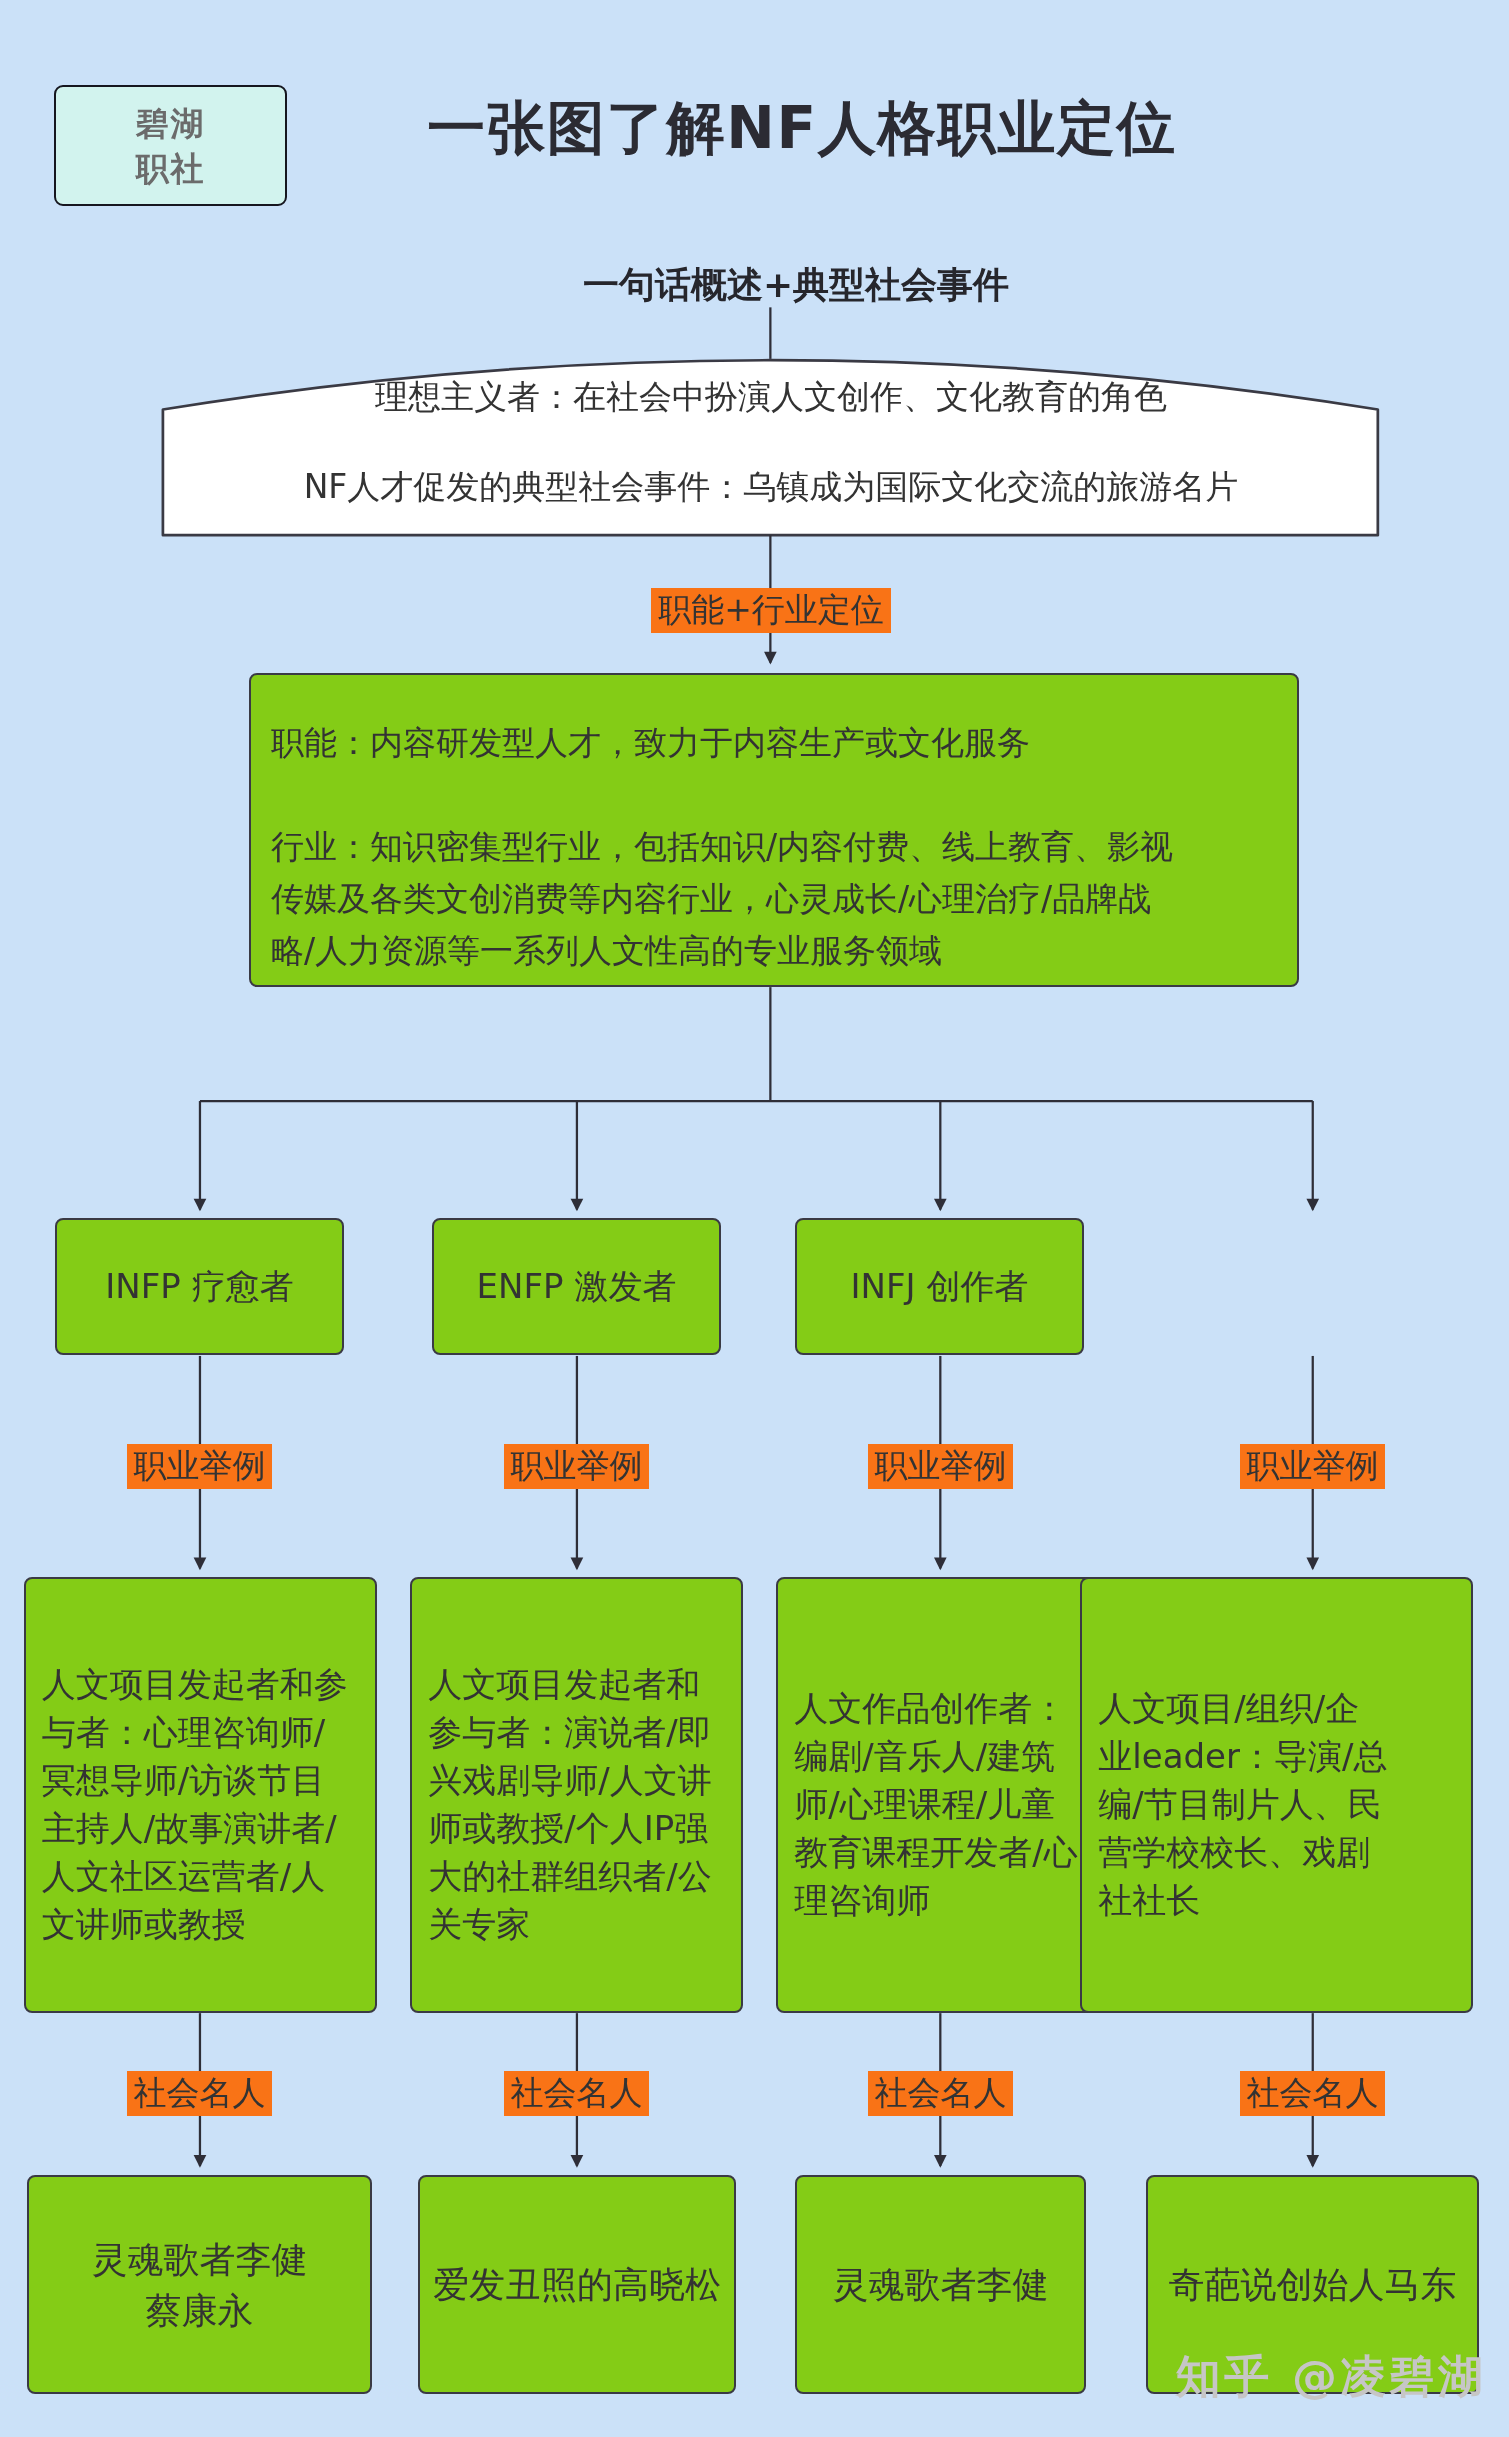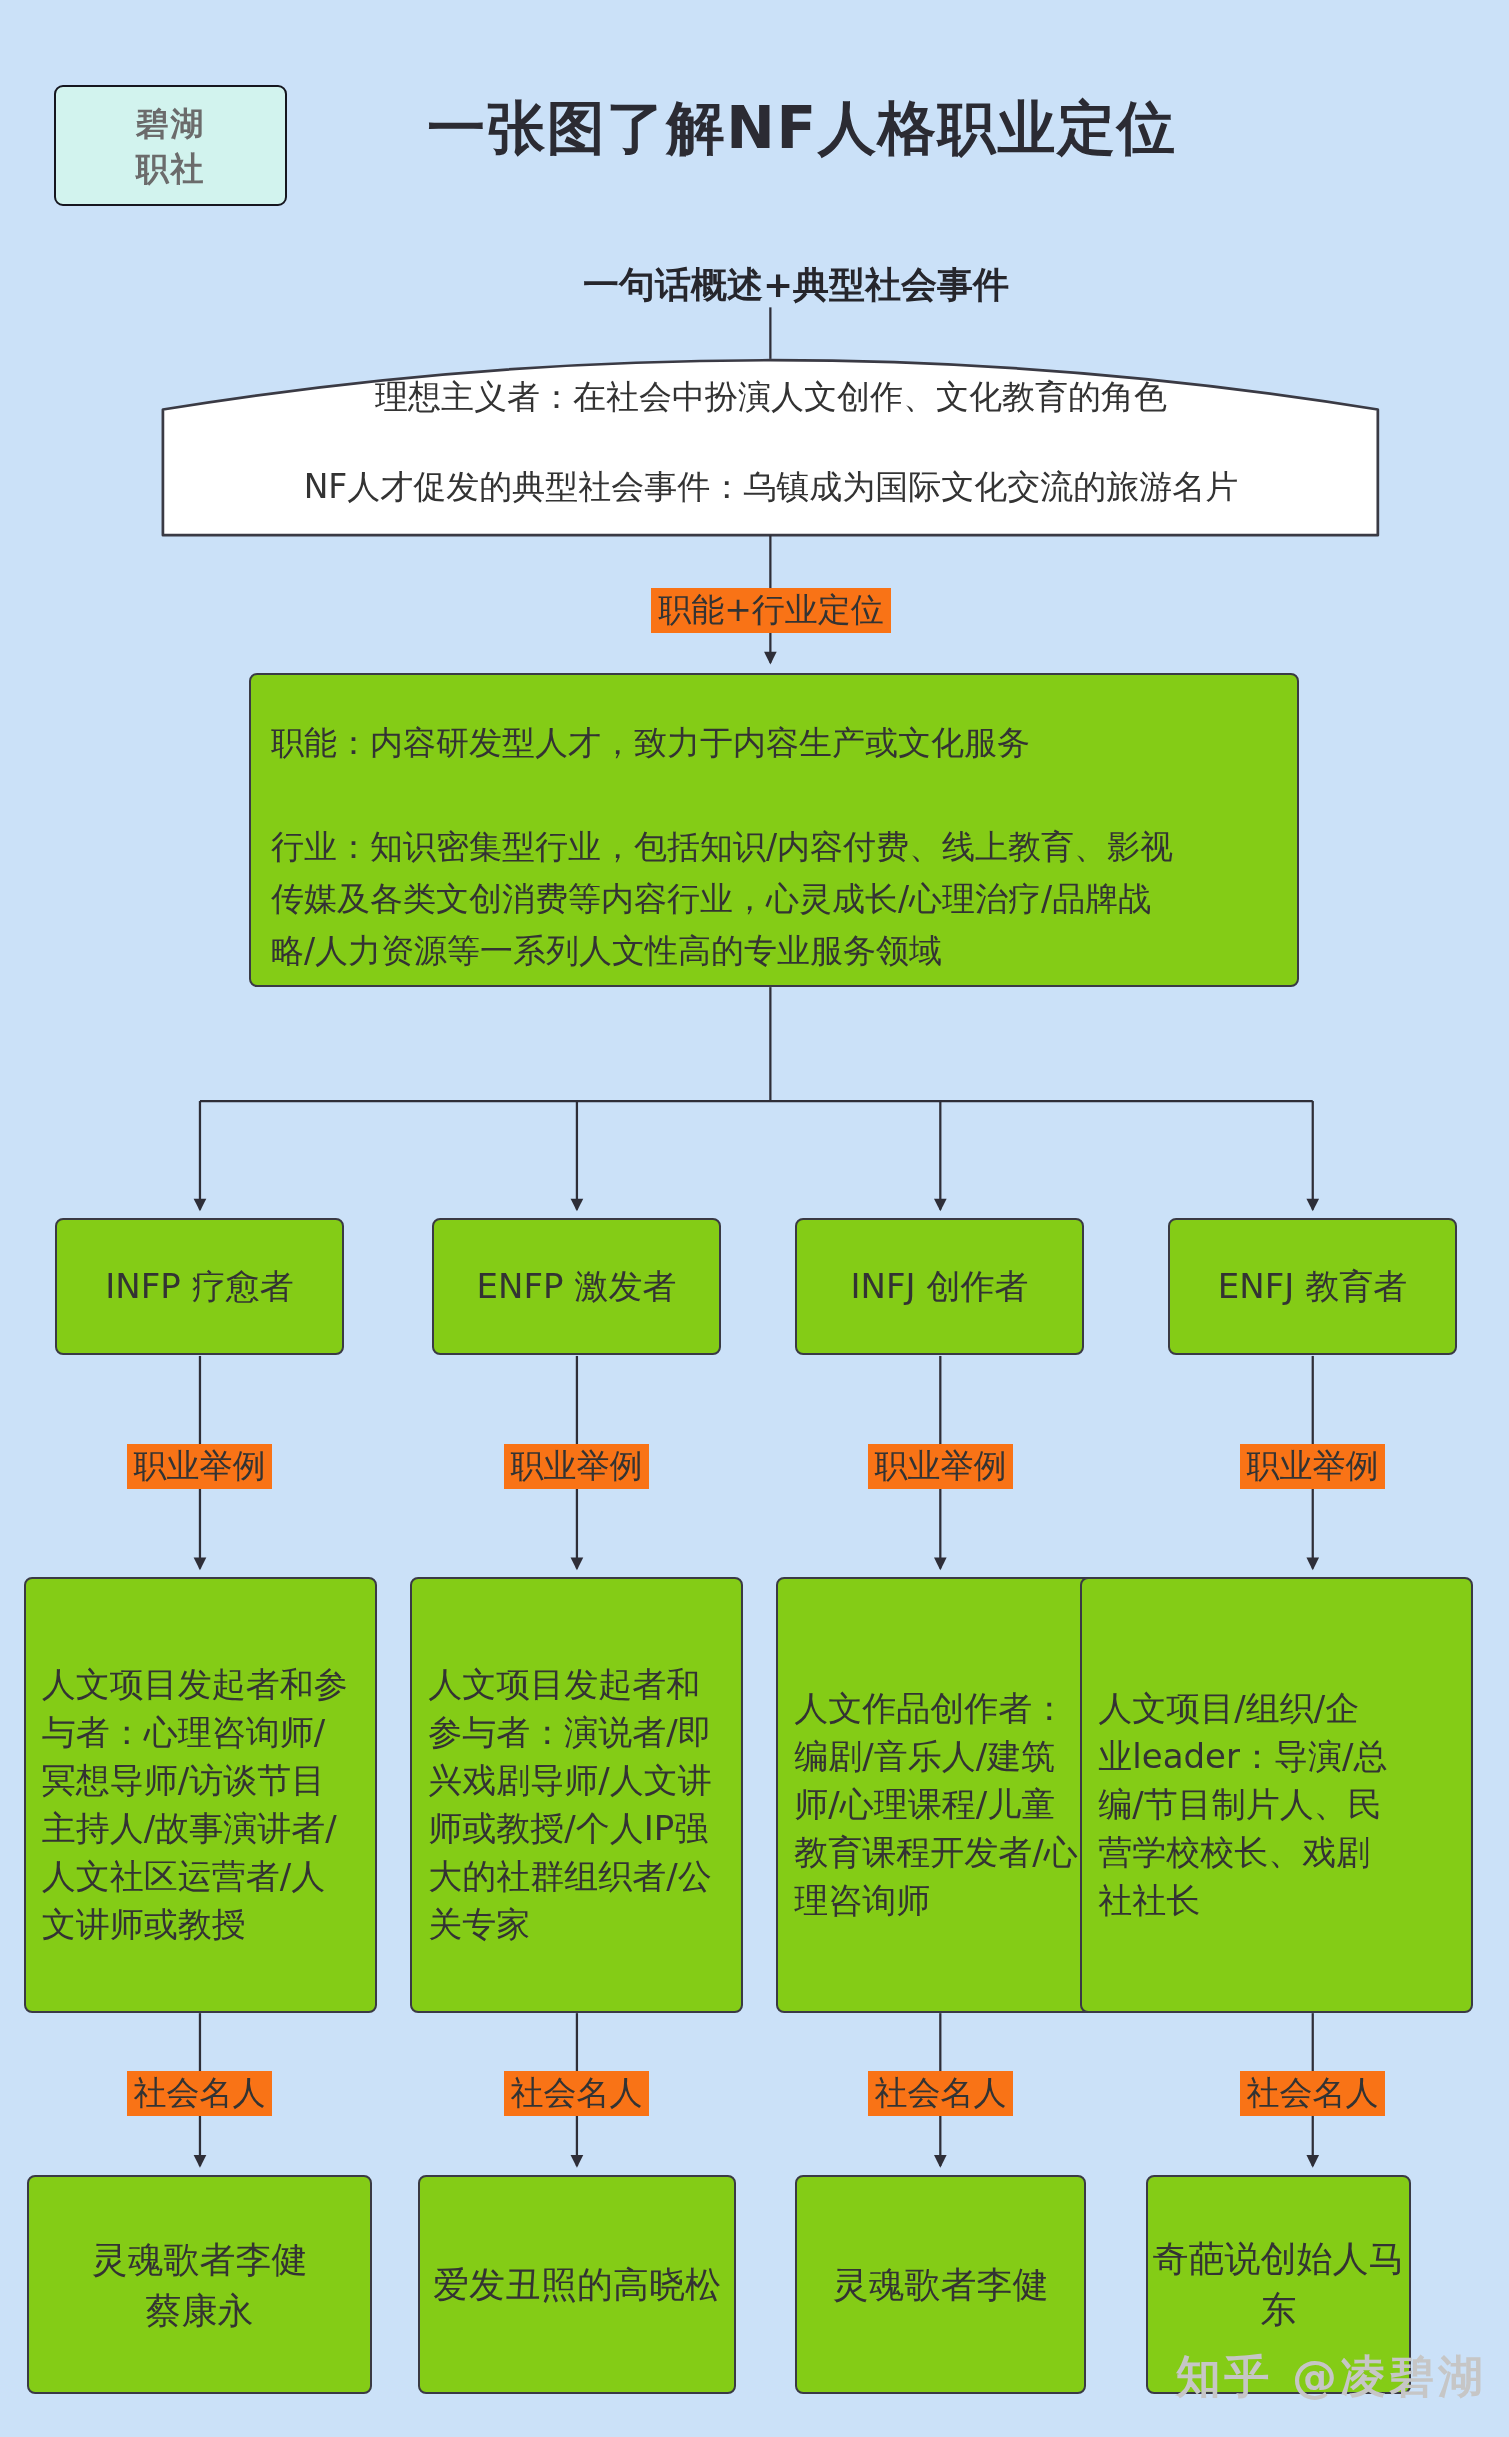--- a/index.html
+++ b/index.html
@@ -133,21 +133,20 @@
     <div class="function-text">职能：内容研发型人才，致力于内容生产或文化服务
 
 行业：知识密集型行业，包括知识/内容付费、线上教育、影视
 传媒及各类文创消费等内容行业，心灵成长/心理治疗/品牌战
 略/人力资源等一系列人文性高的专业服务领域</div>
   </div>
 
   <div class="abs node type-box" style="left:55px;width:289px;">INFP 疗愈者</div>
   <div class="abs node type-box" style="left:432px;width:289px;">ENFP 激发者</div>
   <div class="abs node type-box" style="left:795px;width:289px;">INFJ 创作者</div>
-  <div class="abs node type-box" style="left:1168px;width:289px;">ENFJ 教育者</div>
 
   <div class="abs flow-label" style="left:127px;top:1444px;width:145px;height:45px;">职业举例</div>
   <div class="abs flow-label" style="left:504px;top:1444px;width:145px;height:45px;">职业举例</div>
   <div class="abs flow-label" style="left:868px;top:1444px;width:145px;height:45px;">职业举例</div>
   <div class="abs flow-label" style="left:1240px;top:1444px;width:145px;height:45px;">职业举例</div>
 
   <div class="abs node desc-box" style="left:23.5px;width:353px;">
     <div class="desc-text">人文项目发起者和参
 与者：心理咨询师/
 冥想导师/访谈节目
@@ -180,18 +179,18 @@
 
   <div class="abs flow-label" style="left:127px;top:2071px;width:145px;height:45px;">社会名人</div>
   <div class="abs flow-label" style="left:504px;top:2071px;width:145px;height:45px;">社会名人</div>
   <div class="abs flow-label" style="left:868px;top:2071px;width:145px;height:45px;">社会名人</div>
   <div class="abs flow-label" style="left:1240px;top:2071px;width:145px;height:45px;">社会名人</div>
 
   <div class="abs node celebrity-box" style="left:27px;width:345px;">灵魂歌者李健
 蔡康永</div>
   <div class="abs node celebrity-box" style="left:418px;width:318px;">爱发丑照的高晓松</div>
   <div class="abs node celebrity-box" style="left:795px;width:291px;">灵魂歌者李健</div>
-  <div class="abs node celebrity-box" style="left:1146px;width:265px;font-family:Liberation Serif, serif;">奇葩说创始人马东</div>
+  <div class="abs node celebrity-box" style="left:1146px;width:333px;">奇葩说创始人马东</div>
 
   <div class="abs watermark">知乎 @凌碧湖</div>
 
 </div>
 
 
 </body></html>

